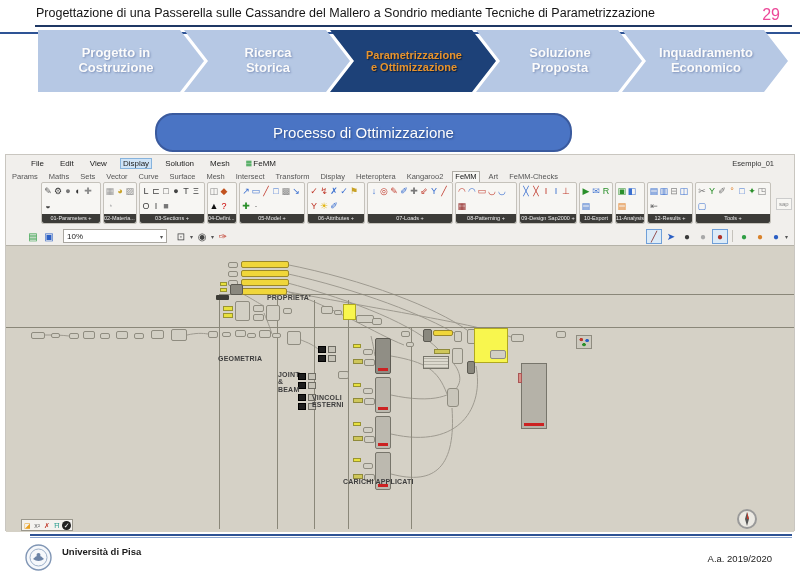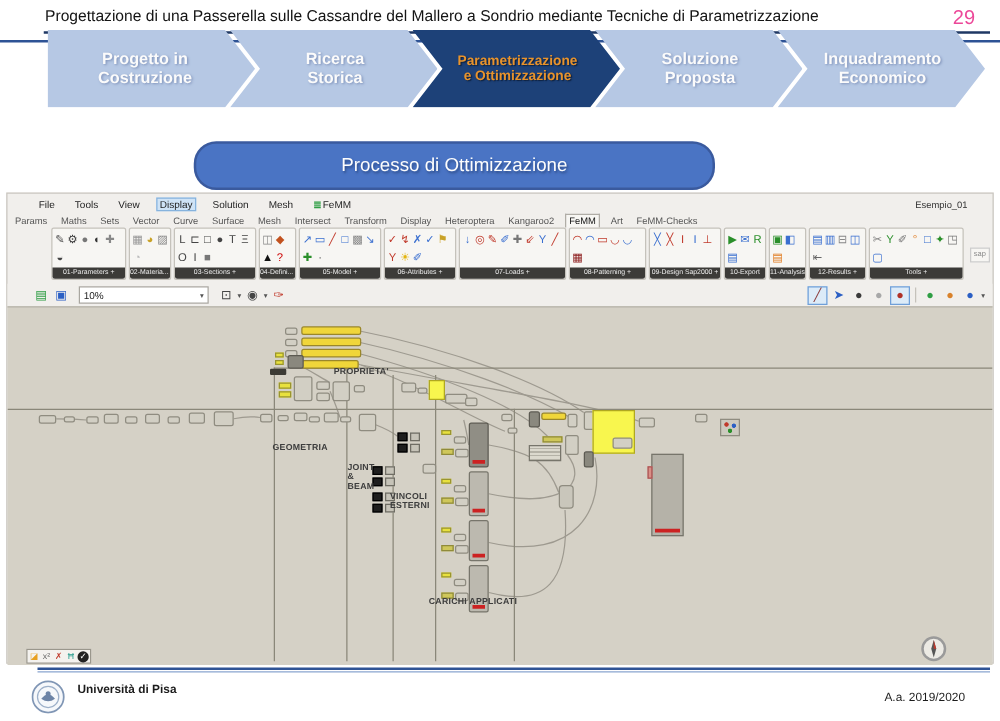--- a/index.html
+++ b/index.html
@@ -7,21 +7,21 @@
          font-family:"Liberation Sans",sans-serif;}
 
   
   #titlebar{position:absolute;left:36px;top:6px;width:756px;height:18px;display:flex;}
   #slide-title{font-size:12.5px;color:#141414;white-space:nowrap;}
   #page-num{margin-left:auto;font-size:16px;color:#ec4899;padding-right:12px;}
   .rule1{position:absolute;left:35px;right:8px;top:25px;height:2px;background:#1f3864;}
   .rule2{position:absolute;left:0;right:0;top:32px;height:2px;background:#2e5395;}
 
   
-  #chevrons{position:absolute;left:0;top:24px;width:800px;height:62px;}
+  #chevrons{position:absolute;left:0;top:30px;width:800px;height:62px;}
   .chev{position:absolute;top:0;height:62px;width:166px;background:#b6c8e4;
         display:flex;align-items:center;}
   .chev .txt{width:112px;margin-left:28px;text-align:center;font-weight:bold;
         font-size:13px;line-height:1.12;color:#fbfbfb;text-shadow:1px 1px 2px #7d90b8;}
   .chev.first .txt{margin-left:22px;}
   .chev.active{background:#1d4178;}
   .chev.active .txt{color:#e8932c;font-size:11px;text-shadow:1px 1px 1px #0c1f3c;}
   .cp-first{clip-path:polygon(0 0,142px 0,166px 50%,142px 100%,0 100%);}
   .cp-mid{clip-path:polygon(0 0,142px 0,166px 50%,142px 100%,0 100%,24px 50%);}
 
@@ -156,21 +156,21 @@
       </div>
     </div>
 
   <div id="banner">
     <span>Processo di Ottimizzazione</span>
   </div>
 
   <div id="app">
     <div id="menubar">
         <span class="menu-item">File</span>
-        <span class="menu-item">Tools</span>
+        <span class="menu-item">Edit</span>
         <span class="menu-item">View</span>
         <span class="menu-item active">Display</span>
         <span class="menu-item">Solution</span>
         <span class="menu-item">Mesh</span>
         <span class="menu-item" id="menu-femm">
           <span class="glyph">≣</span>
           <span>FeMM</span>
         </span>
         <span id="doc-name">Esempio_01</span>
       </div>

